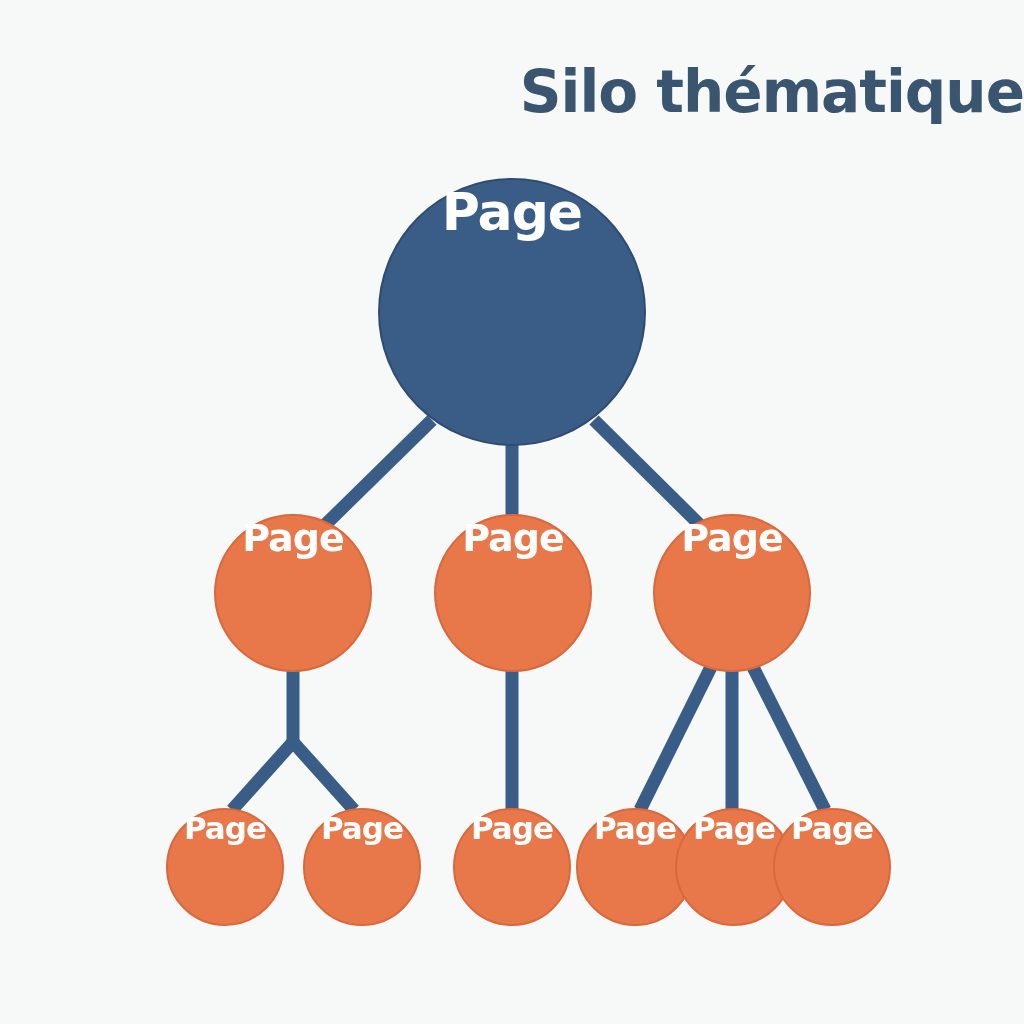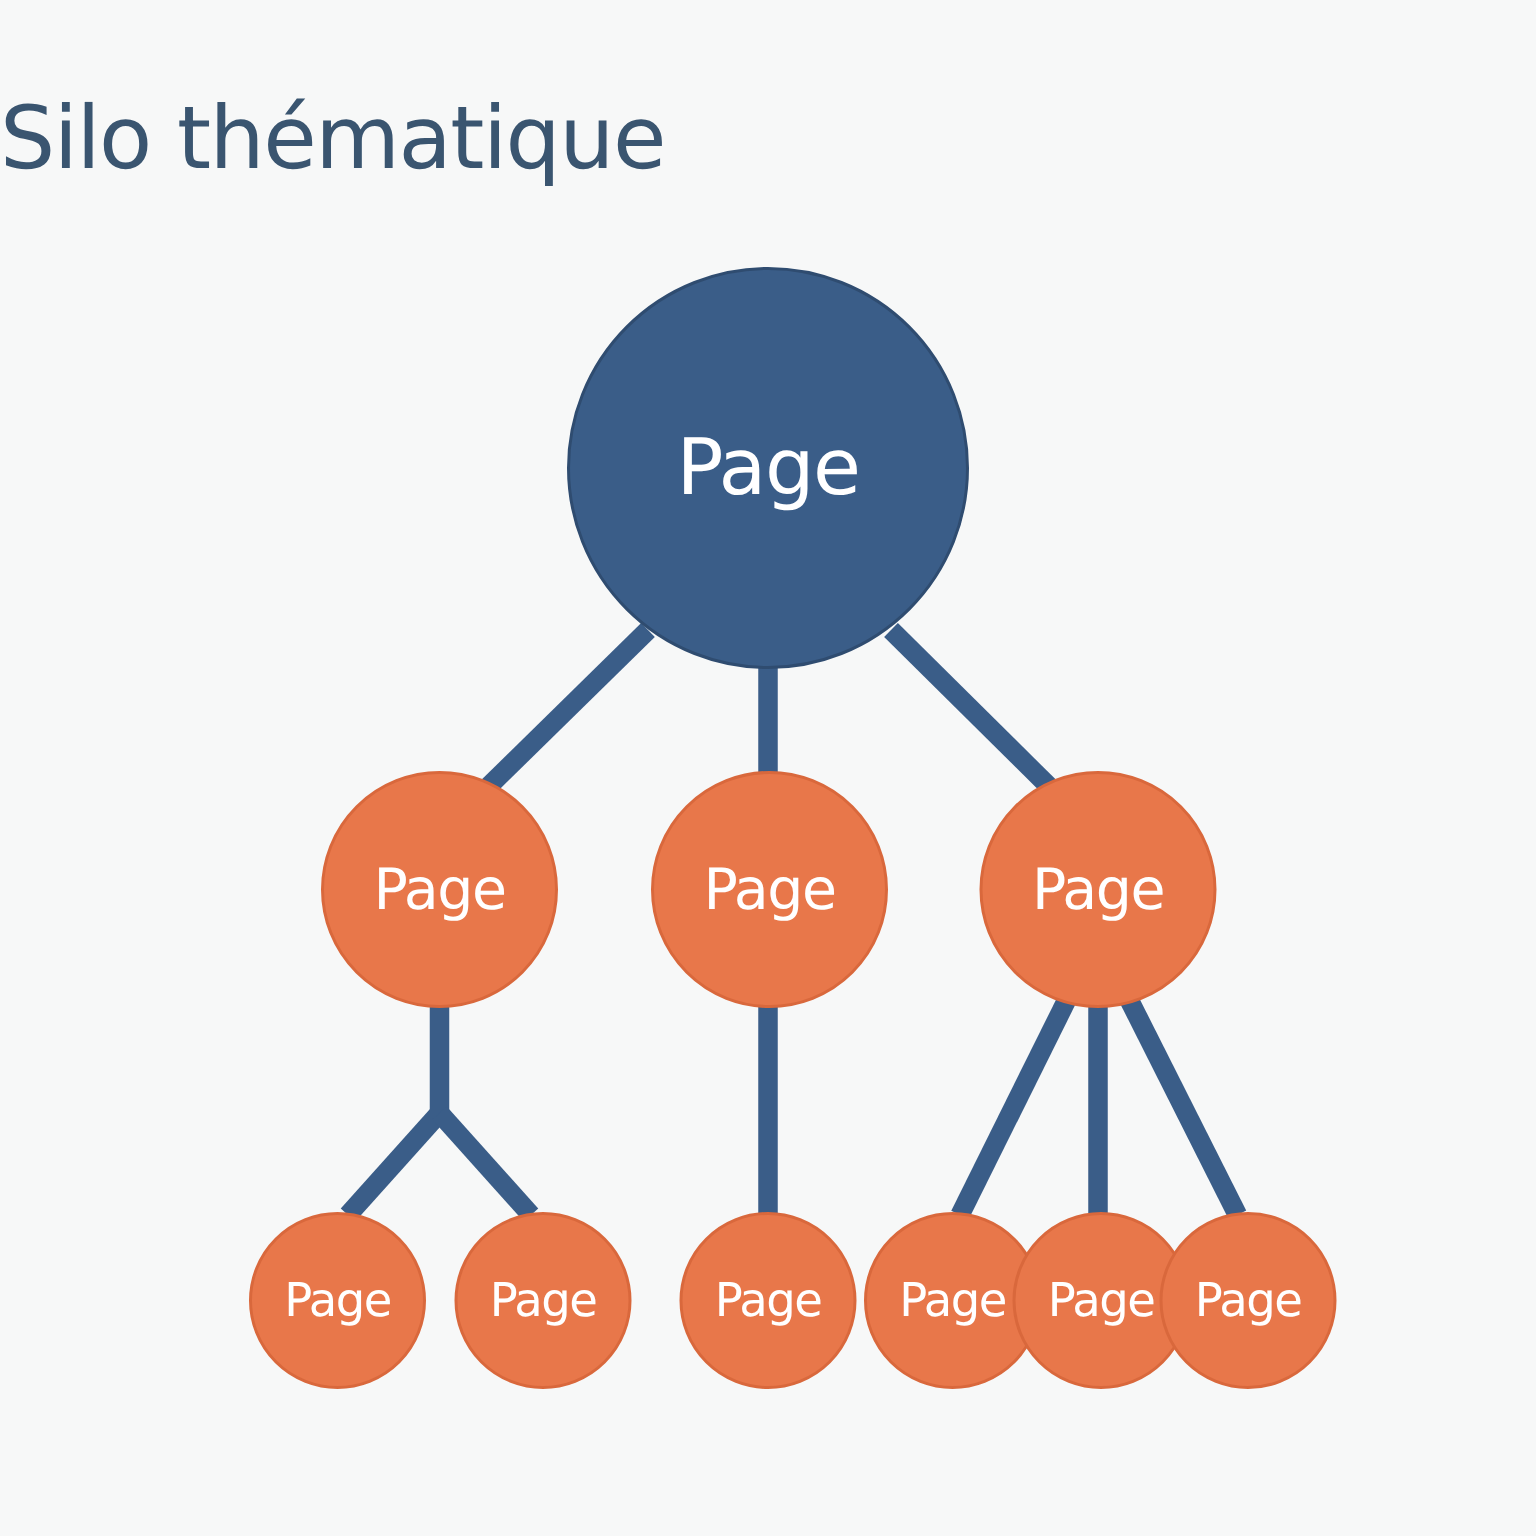--- a/index.html
+++ b/index.html
@@ -5,28 +5,28 @@
     html, body { margin: 0; padding: 0; }
     body {
       width: 1024px; height: 1024px;
       background: #f7f8f8;
       position: relative;
       overflow: hidden;
       font-family: "DejaVu Sans", "Liberation Sans", sans-serif;
     }
     .title {
       position: absolute; left: 0; top: 58px; width: 1024px;
-      text-align: left; font-size: 58px; font-weight: normal;
+      text-align: right; font-size: 58px; font-weight: bold;
       color: #3a5570; letter-spacing: -1px;
     }
     svg.edges { position: absolute; left: 0; top: 0; }
     .node {
       position: absolute; border-radius: 50%;
-      display: flex; align-items: center; justify-content: center;
-      text-align: center; color: #ffffff; font-weight: normal;
+      display: flex; align-items: flex-start; justify-content: center;
+      text-align: center; color: #ffffff; font-weight: bold;
       box-sizing: border-box;
     }
     .node.root {
       background: #3a5d88; border: 2px solid #2f4c70;
       font-size: 52px; line-height: 64px; letter-spacing: -1px;
     }
     .node.child {
       background: #e8774a; border: 2px solid #d9683c;
       font-size: 38px; letter-spacing: -1px;
     }

